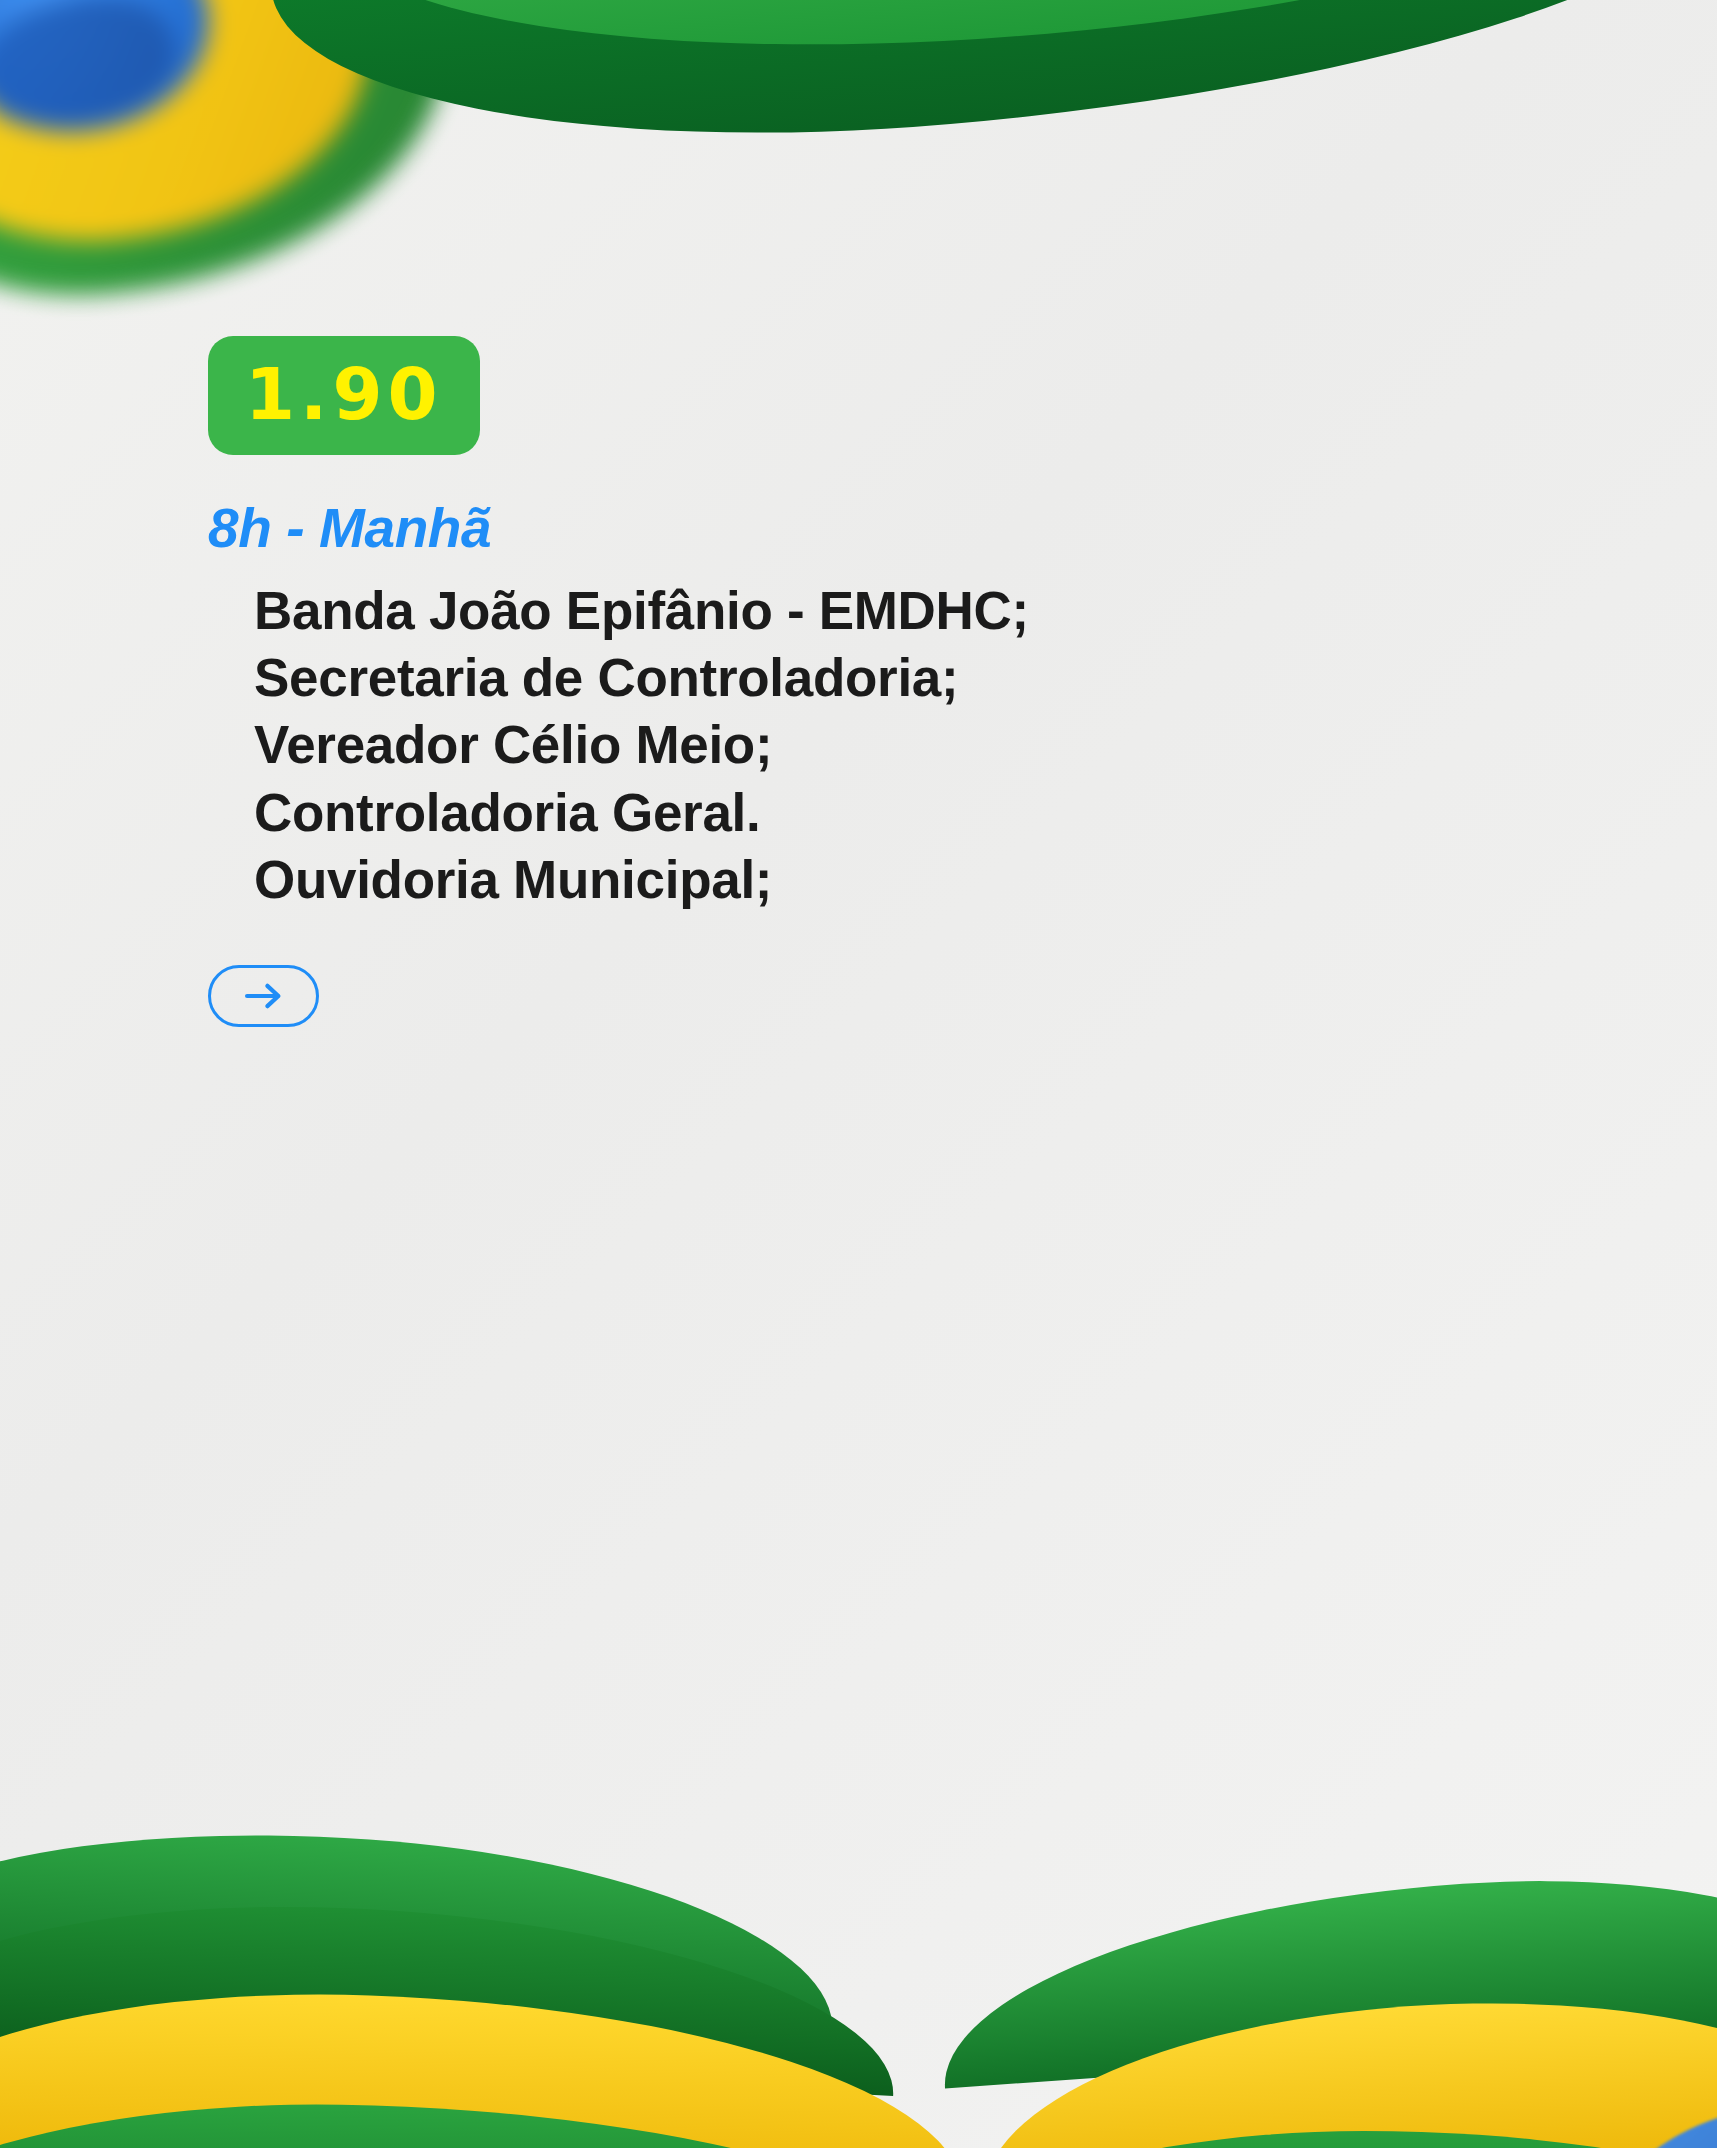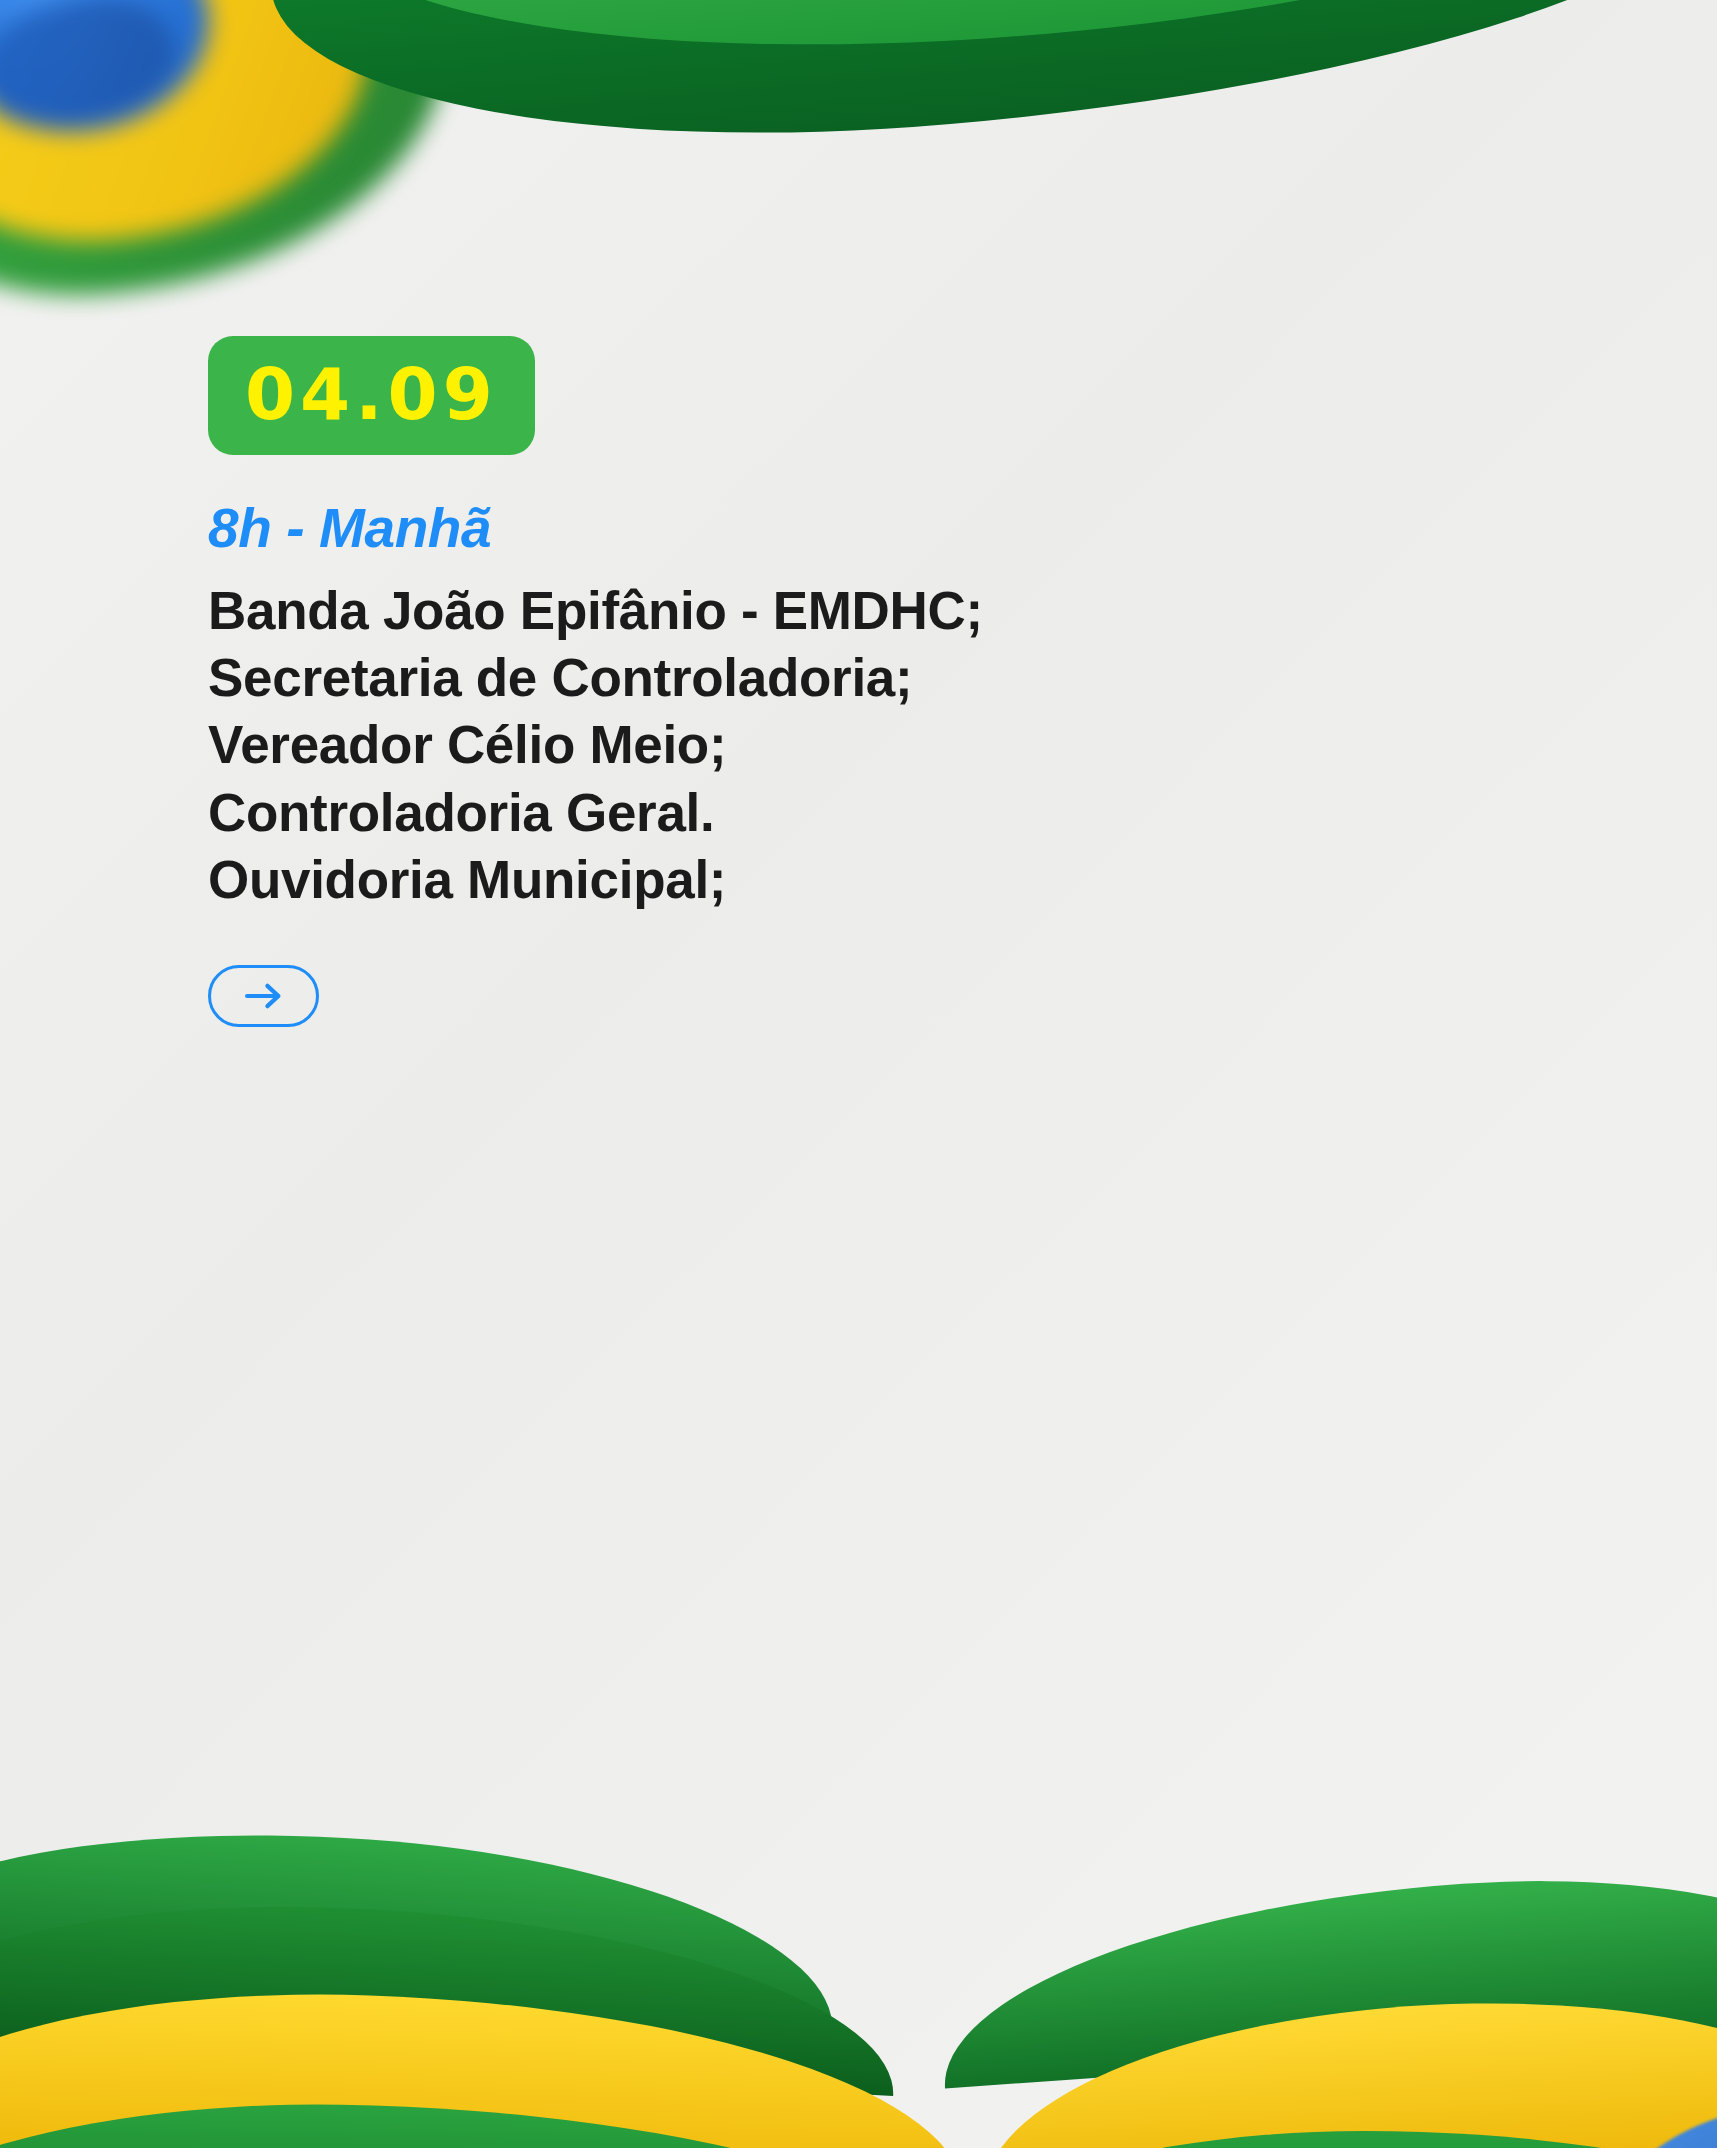--- a/index.html
+++ b/index.html
@@ -214,20 +214,21 @@
     margin: 0;
     padding: 0;
     color: #1b1b1b;
   }
   .entries li {
     font-size: 53px;
     line-height: 1.27;
     font-weight: 600;
     letter-spacing: -0.3px;
     white-space: nowrap;
+    margin-left: 46px;
   }
   .entries li.lead {
     font-weight: 800;
   }
 
   .next-btn {
     margin-top: 52px;
     width: 111px;
     height: 62px;
     border: 3.4px solid #1f8df7;
@@ -268,21 +269,21 @@
 
   <div class="deco br-ribbon">
     <div class="g-dark2"></div>
     <div class="y-band2"></div>
     <div class="g-low2"></div>
     <div class="b-corner"></div>
   </div>
 
   <div class="content">
 
-    <div class="date-badge">04.09</div>
+    <div class="date-badge">1.90</div>
 
     
     <div class="block">
       <h2 class="time-heading">8h - Manhã</h2>
       <ul class="entries">
         <li class="lead">Banda João Epifânio - EMDHC;</li>
         <li>Secretaria de Controladoria;</li>
         <li>Vereador Célio Meio;</li>
         <li>Controladoria Geral.</li>
         <li>Ouvidoria Municipal;</li>

